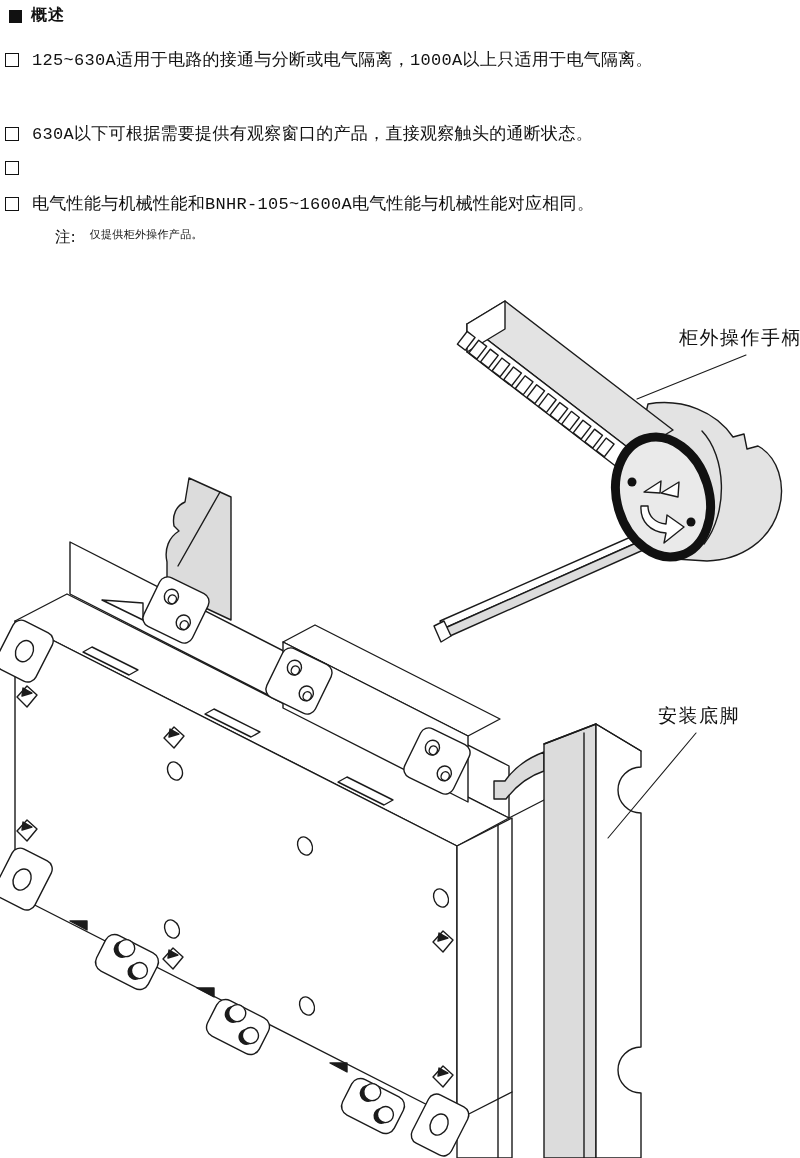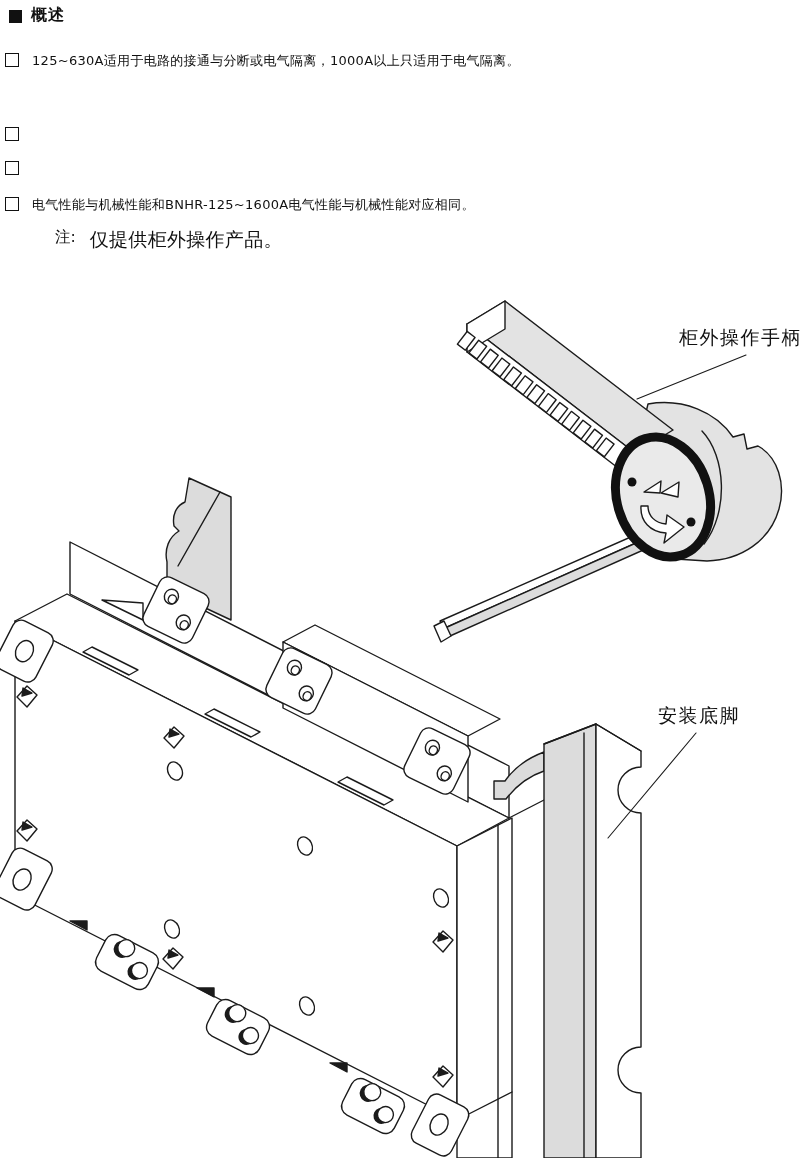--- a/index.html
+++ b/index.html
@@ -7,51 +7,52 @@
     width:800px;height:1158px;position:relative;background:#ffffff;
     font-family:"DejaVu Sans","Liberation Sans",sans-serif;color:#111;
     overflow:hidden;
   }
   .text-layer{position:absolute;left:0;top:0;width:800px;height:300px;z-index:2;}
   .sec-header{position:absolute;left:9px;top:5px;display:flex;align-items:center;}
   .sec-marker{width:13px;height:13px;background:#111;margin-right:9px;margin-top:2px;}
   .sec-title{font-size:16px;font-weight:bold;letter-spacing:1px;}
   .bullet-row{position:absolute;left:5px;display:flex;align-items:flex-start;width:780px;}
   .bullet-sq{flex:0 0 auto;width:12px;height:12px;border:1.7px solid #111;margin-top:3px;margin-right:13px;background:#fff;}
-  .bullet-text{font-size:13px;line-height:21px;letter-spacing:0.3px;}
+  .bullet-text{font-size:17px;line-height:21px;letter-spacing:0.3px;font-family:Liberation Mono, monospace;}
   .note-row{position:absolute;left:55px;display:flex;}
   .note-label{font-size:15.5px;margin-right:14px;}
-  .note-text{font-size:19px;letter-spacing:0.3px;}
+  .note-text{font-size:11px;letter-spacing:0.3px;}
   .b1{top:50px}.b2{top:88px}.b3{top:124px}.b4{top:158px}.b5{top:194px}
   .noterow{top:227px}
   .figure-layer{position:absolute;left:0;top:0;z-index:1;}
   svg text.fig-label{font-size:19px;fill:#111;letter-spacing:1.5px;}
 </style>
 </head>
 <body>
 
 <div class="text-layer">
   <div class="sec-header">
     <span class="sec-marker"></span>
     <span class="sec-title">概述</span>
   </div>
 
   <div class="bullet-row b1">
     <span class="bullet-sq"></span>
     <span class="bullet-text">125~630A适用于电路的接通与分断或电气隔离，1000A以上只适用于电气隔离。</span>
   </div>
   <div class="bullet-row b3">
     <span class="bullet-sq"></span>
+    <span class="bullet-text">630A以下可根据需要提供有观察窗口的产品，直接观察触头的通断状态。</span>
   </div>
   <div class="bullet-row b4">
     <span class="bullet-sq"></span>
   </div>
   <div class="bullet-row b5">
     <span class="bullet-sq"></span>
-    <span class="bullet-text">电气性能与机械性能和BNHR-125~1600A电气性能与机械性能对应相同。</span>
+    <span class="bullet-text">电气性能与机械性能和BNHR-105~1600A电气性能与机械性能对应相同。</span>
   </div>
   <div class="note-row noterow">
     <span class="note-label">注:</span>
     <span class="note-text">仅提供柜外操作产品。</span>
   </div>
 </div>
 
 <div class="figure-layer">
 <svg width="800" height="1158" viewBox="0 0 800 1158" xmlns="http://www.w3.org/2000/svg">
   <g stroke="#1b1b1b" stroke-width="1.4" fill="none" stroke-linejoin="round" stroke-linecap="round">

